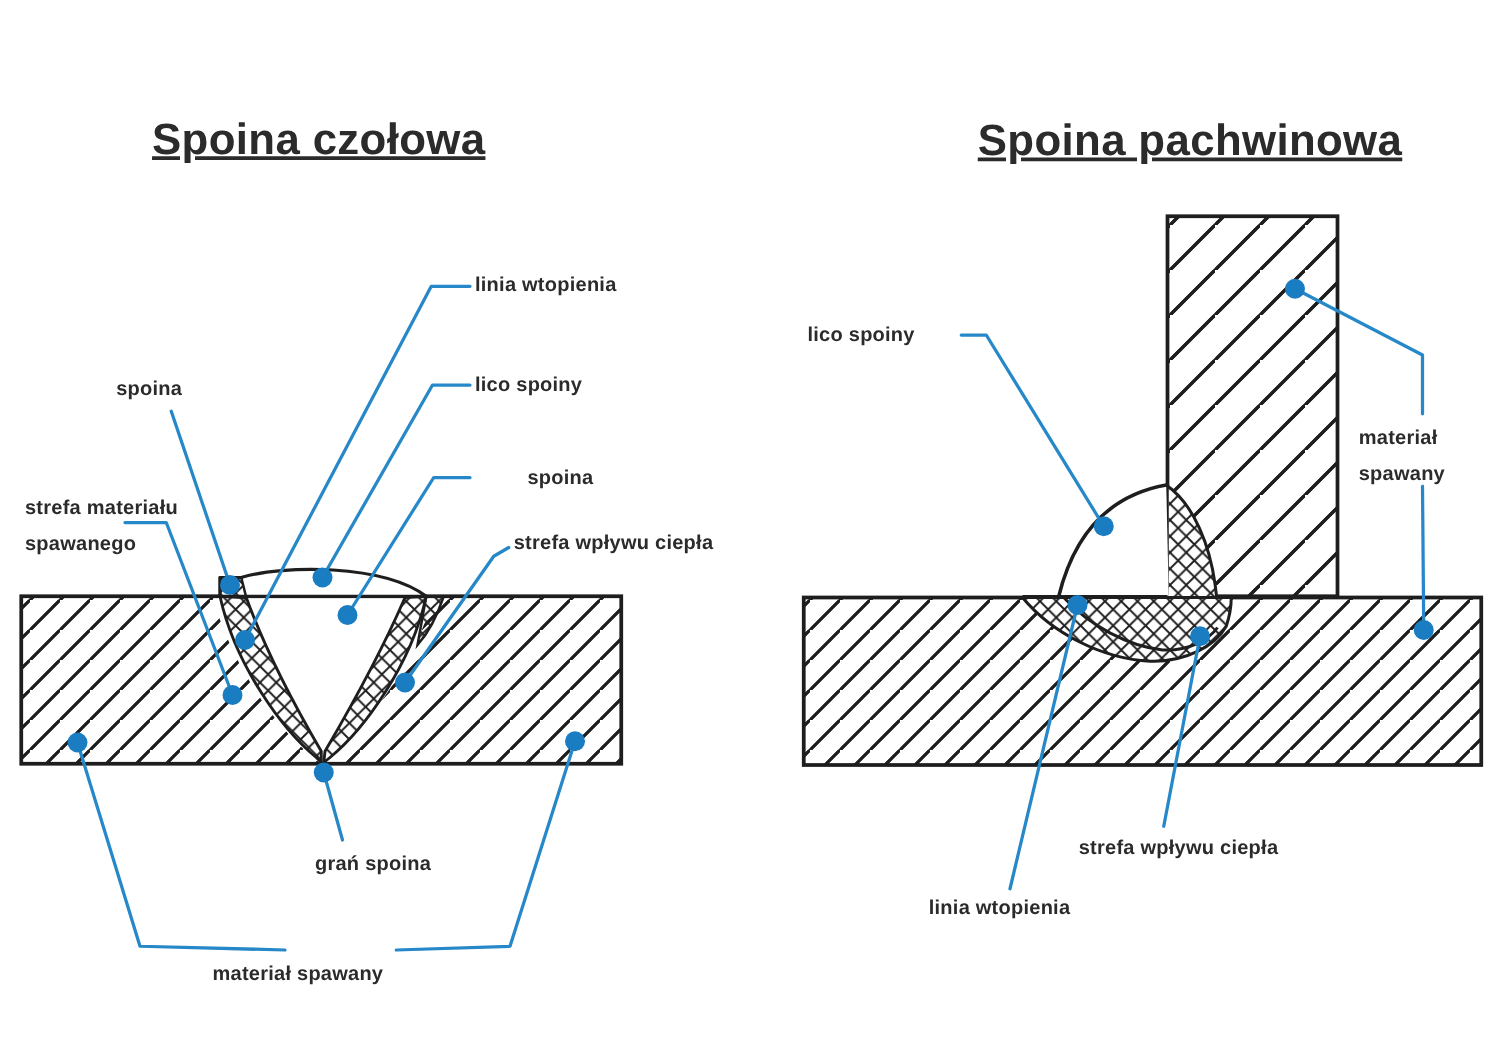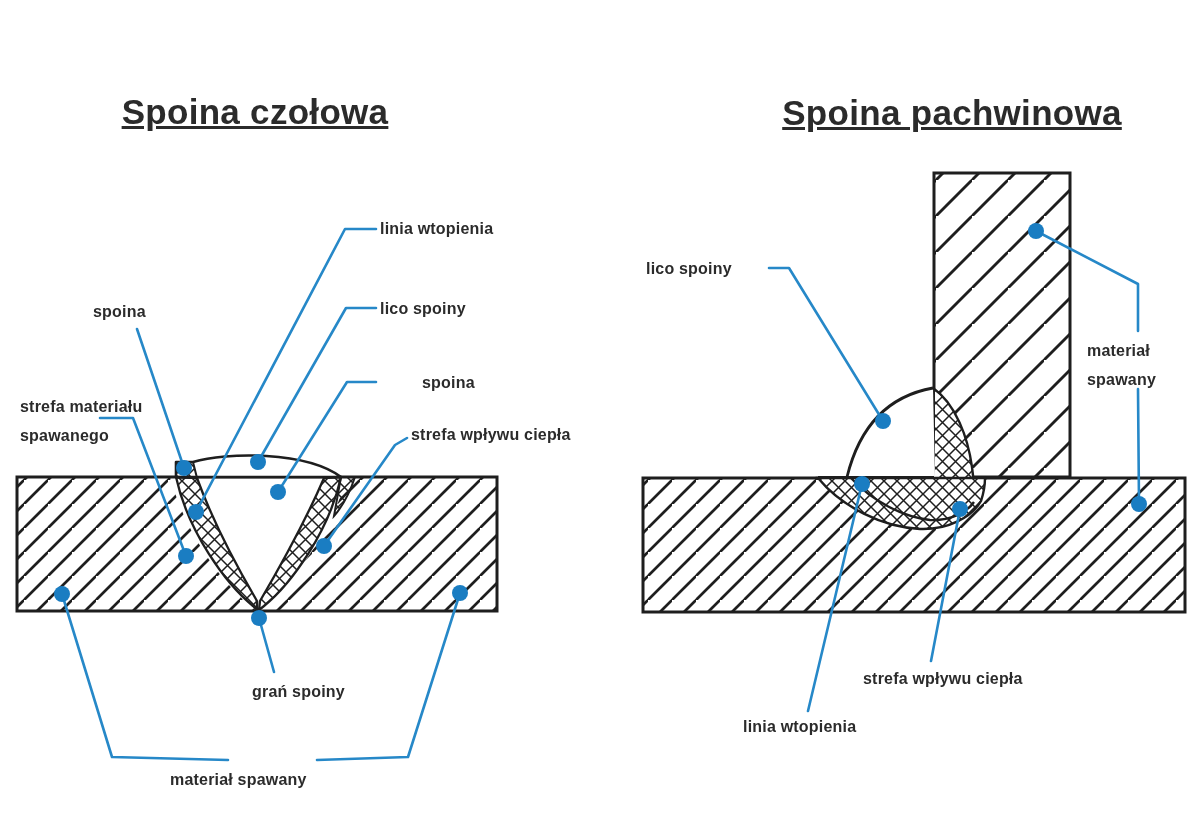--- a/index.html
+++ b/index.html
@@ -133,21 +133,21 @@
 
   <div class="lbl title t-left">Spoina czołowa</div>
   <div class="lbl title t-right">Spoina pachwinowa</div>
 
   <div class="lbl l-linia">linia wtopienia</div>
   <div class="lbl l-lico">lico spoiny</div>
   <div class="lbl l-spoina">spoina</div>
   <div class="lbl l-strefa">strefa wpływu ciepła</div>
   <div class="lbl l-nadlew">spoina</div>
   <div class="lbl l-brzeg wrap">strefa materiału spawanego</div>
-  <div class="lbl l-gran">grań spoiny</div>
+  <div class="lbl l-gran">grań spoina</div>
   <div class="lbl l-material">materiał spawany</div>
 
   <div class="lbl r-lico">lico spoiny</div>
   <div class="lbl r-material wrap">materiał spawany</div>
   <div class="lbl r-strefa">strefa wpływu ciepła</div>
   <div class="lbl r-linia">linia wtopienia</div>
 
 </div>
 
 </body></html>

